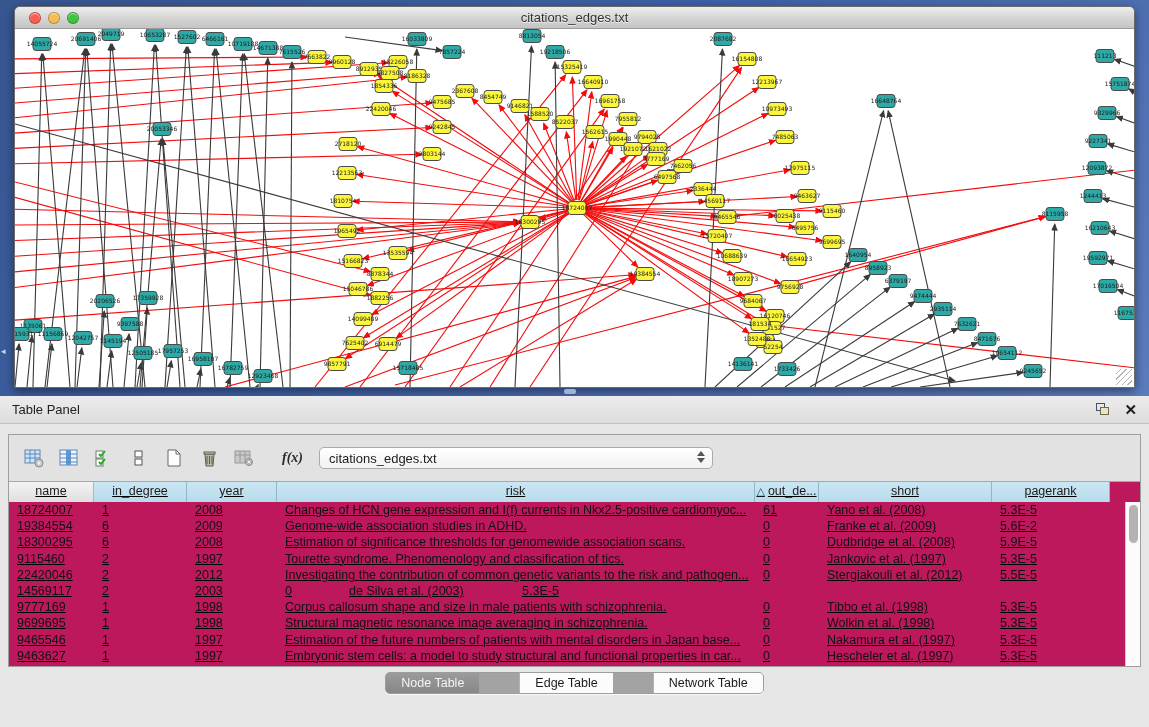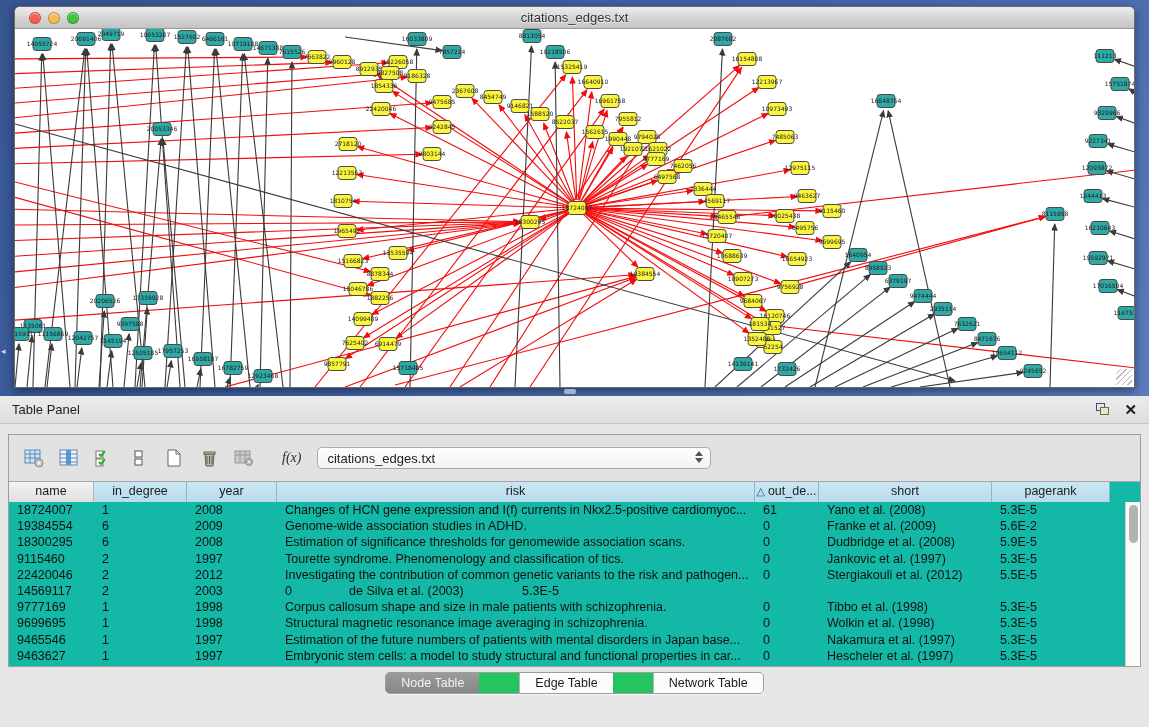--- a/index.html
+++ b/index.html
@@ -36,48 +36,48 @@
   .float-icon { width:14px; height:13px; position:relative; margin-right:14px; cursor:pointer; }
   .float-icon i { position:absolute; border:1px solid #6f6a4a; background:#e9e4c8; width:9px; height:8px; }
   .float-icon i.b1 { left:0; top:0; border-color:#44506e; background:transparent; }
   .float-icon i.b2 { left:4px; top:4px; }
   .close-x { font-size:15px; font-weight:bold; color:#1c1c1c; cursor:pointer; line-height:14px; }
 
   .panel-body { margin:10px 8px 0 8px; height:233px; border:1px solid #9E9E9E; background:#E2E2E2; }
   .toolbar { height:46px; display:flex; align-items:center; padding-left:14px; }
   .tbtn { margin-right:13px; width:22px; height:22px; display:flex; align-items:center; justify-content:center; cursor:pointer; }
   .tbtn svg { display:block; }
-  .fx { font-family:"Liberation Serif", serif; font-style:italic; font-weight:normal; font-size:14px;
+  .fx { font-family:"Liberation Serif", serif; font-style:italic; font-weight:bold; font-size:14px;
     color:#2b2b2b; margin:0 16px 0 14px; cursor:pointer; }
   .combo { width:394px; height:22px; background:linear-gradient(#FFFFFF,#F2F2F2);
     border:1px solid #ABABAB; border-radius:5px; display:flex; align-items:center;
     padding-left:9px; font-size:13px; color:#222; cursor:pointer; position:relative; }
   .combo .stepper { position:absolute; right:7px; top:3px; display:flex; flex-direction:column; gap:2px; }
   .combo .stepper b { width:0; height:0; border-left:4px solid transparent; border-right:4px solid transparent; }
   .combo .stepper b.up { border-bottom:5px solid #555; }
   .combo .stepper b.dn { border-top:5px solid #555; }
 
-  .tbl { position:relative; height:185px; background:#14b8a6; border-top:1px solid #A8A8A8; overflow:hidden; }
+  .tbl { position:relative; height:185px; background:#be185d; border-top:1px solid #A8A8A8; overflow:hidden;text-decoration:underline; }
   .thead { display:flex; height:20px; }
   .th { height:20px; font-size:12.5px; color:#1c1c1c; text-align:center; line-height:19px;
     background:linear-gradient(#CBE6F3,#B7DCEC); border-right:1px solid #93B5C6;
     overflow:hidden; white-space:nowrap; cursor:pointer; }
   .th.gray { background:linear-gradient(#F3F3F3,#DFDFDF); border-right:1px solid #B5B5B5; }
   .th .sort { color:#13586e; margin-right:3px; font-size:11px; }
   .c0{width:85px}.c1{width:93px}.c2{width:90px}.c3{width:478px}.c4{width:64px}.c5{width:173px}.c6{width:118px}
   .trow { display:flex; height:16.2px; }
   .td { font-size:12.5px; color:#111; line-height:16.2px; padding-left:8px;
     overflow:hidden; white-space:nowrap; }
   .vscroll { position:absolute; right:0; top:20px; bottom:0; width:15px; background:#FBFBFB;
     border-left:1px solid #CDCDCD; }
   .vthumb { position:absolute; left:3px; top:3px; width:9px; height:38px; background:#B3B3B3; border-radius:5px; cursor:grab; }
 
   .tabsrow { height:32px; display:flex; align-items:center; justify-content:center; }
   .seg { display:flex; border:1px solid #9D9D9D; border-radius:5px; overflow:hidden;
-    background:#22c55e; box-shadow:0 1px 1px rgba(255,255,255,.8); }
+    background:#a3a3a3; box-shadow:0 1px 1px rgba(255,255,255,.8); }
   .seg-btn { padding:3px 15px; font-size:12.5px; color:#1b1b1b; background:#FCFCFC; cursor:pointer; }
   .seg-btn + .seg-btn { border-left:1px solid #B3B3B3;margin-left:40px; }
   .seg-btn.sel { background:linear-gradient(#9b9b9b,#878787); color:#F4F4F4; }
 
   .statusbar { position:absolute; left:0; bottom:0; width:1149px; height:27px;
     background:linear-gradient(#EDEDED,#DADADA); border-top:1px solid #ACACAC;
     display:flex; align-items:center; justify-content:center; padding-right:16px; gap:7px; }
   .statusbar .mem { font-size:12px; color:#222; }
   .memdot { width:13px; height:13px; border-radius:50%;
     background:radial-gradient(circle at 35% 30%,#b9f28e,#67CE34 60%,#4FA424); border:1px solid #4E8F27; }

